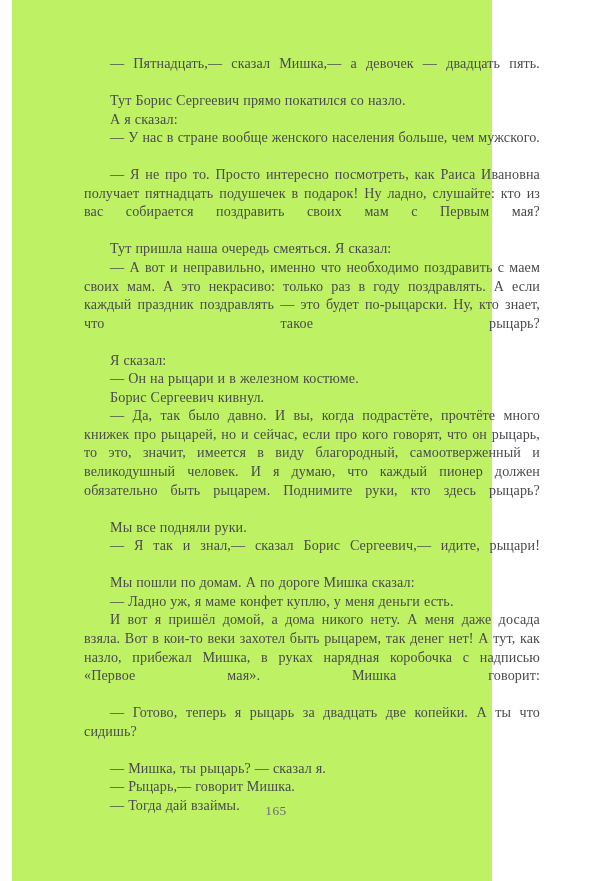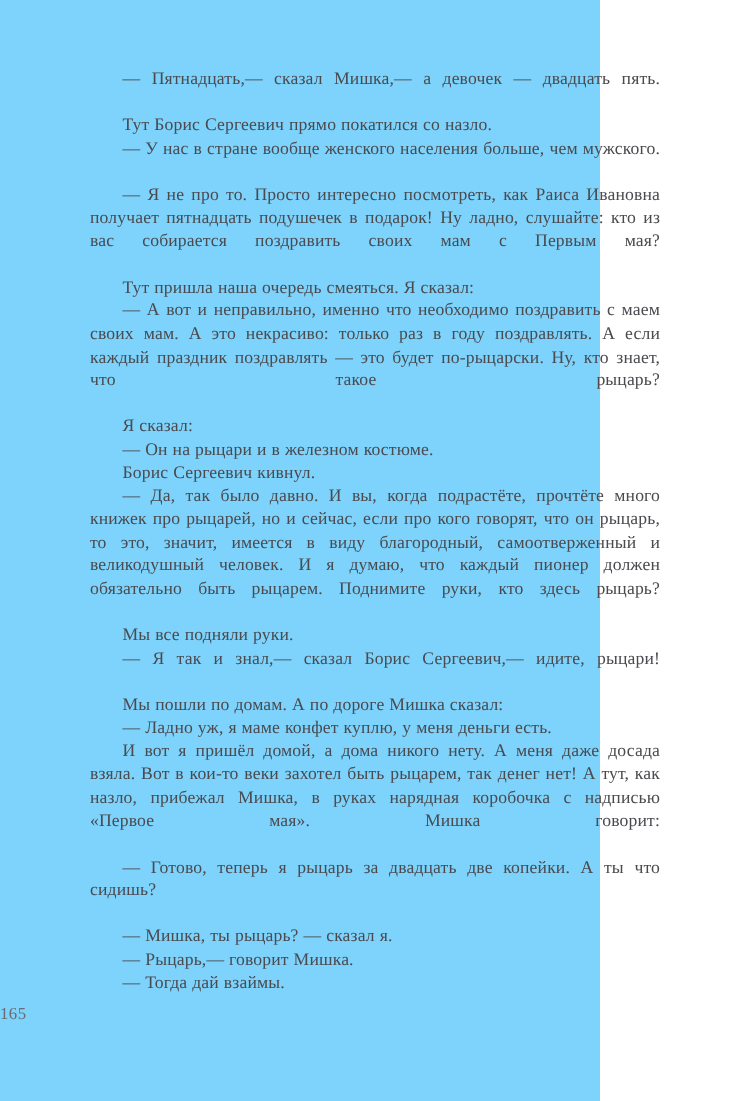--- a/index.html
+++ b/index.html
@@ -9,25 +9,25 @@
   }
   body {
     width: 600px;
     height: 881px;
     position: relative;
     font-family: "Liberation Serif", "DejaVu Serif", serif;
     overflow: hidden;
   }
   .page {
     position: absolute;
-    left: 0;
+    left: 12px;
     top: 0;
     width: 480px;
     height: 881px;
-    background: #7dd3fc;
+    background: #bef264;
   }
   .text-block {
     position: absolute;
     left: 72px;
     top: 54px;
     width: 456px;
   }
   .para {
     margin: 0;
     padding: 0;
@@ -51,36 +51,37 @@
     width: 100%;
   }
   .para.no-stretch::after {
     display: none;
   }
   .page-number {
     position: absolute;
     left: 0;
     top: 803px;
     width: 528px;
-    text-align: left;
+    text-align: center;
     font-size: 13.4px;
     line-height: 16px;
     color: #6a6a70;
     font-family: "Liberation Serif", "DejaVu Serif", serif;
     letter-spacing: 0.4px;
   }
 </style>
 </head>
 <body>
 
 <div class="page">
 
   <div class="text-block">
     <p class="para">— Пятнадцать,— сказал Мишка,— а девочек — двадцать пять.</p>
     <p class="para no-stretch">Тут Борис Сергеевич прямо покатился со назло.</p>
+    <p class="para no-stretch">А я сказал:</p>
     <p class="para">— У нас в стране вообще женского населения больше, чем мужского.</p>
     <p class="para">— Я не про то. Просто интересно посмотреть, как Раиса Ивановна получает пятнадцать подушечек в подарок! Ну ладно, слушайте: кто из вас собирается поздравить своих мам с Первым мая?</p>
     <p class="para no-stretch">Тут пришла наша очередь смеяться. Я сказал:</p>
     <p class="para">— А вот и неправильно, именно что необходимо поздравить с маем своих мам. А это некрасиво: только раз в году поздравлять. А если каждый праздник поздравлять — это будет по-рыцарски. Ну, кто знает, что такое рыцарь?</p>
     <p class="para no-stretch">Я сказал:</p>
     <p class="para no-stretch">— Он на рыцари и в железном костюме.</p>
     <p class="para no-stretch">Борис Сергеевич кивнул.</p>
     <p class="para">— Да, так было давно. И вы, когда подрастёте, прочтёте много книжек про рыцарей, но и сейчас, если про кого говорят, что он рыцарь, то это, значит, имеется в виду благородный, самоотверженный и великодушный человек. И я думаю, что каждый пионер должен обязательно быть рыцарем. Поднимите руки, кто здесь рыцарь?</p>
     <p class="para no-stretch">Мы все подняли руки.</p>
     <p class="para">— Я так и знал,— сказал Борис Сергеевич,— идите, рыцари!</p>

